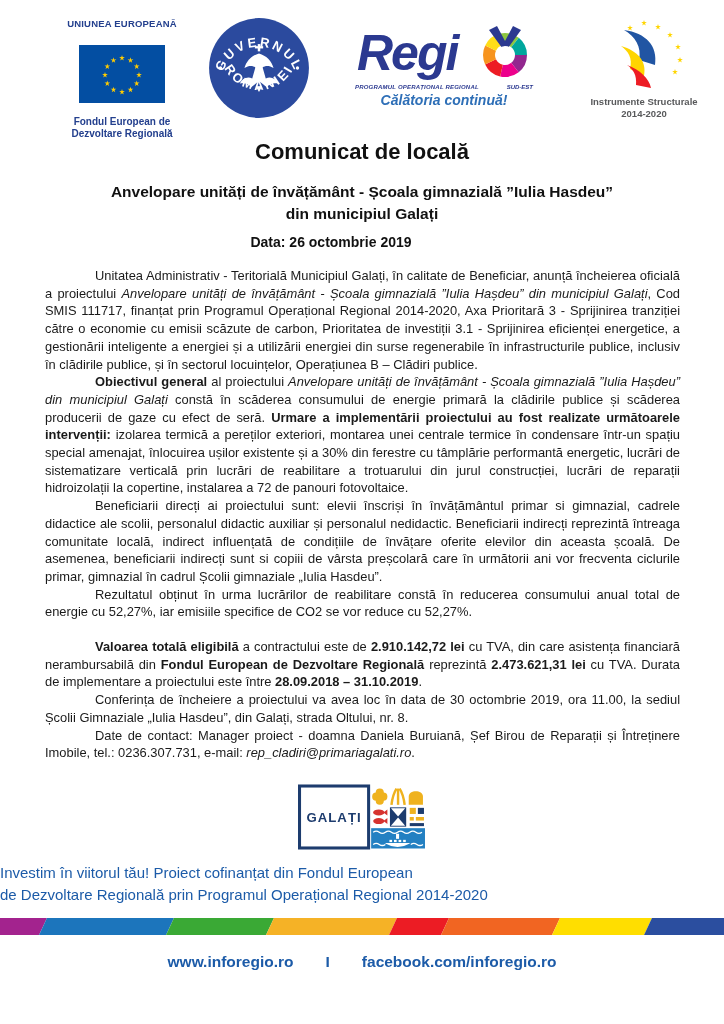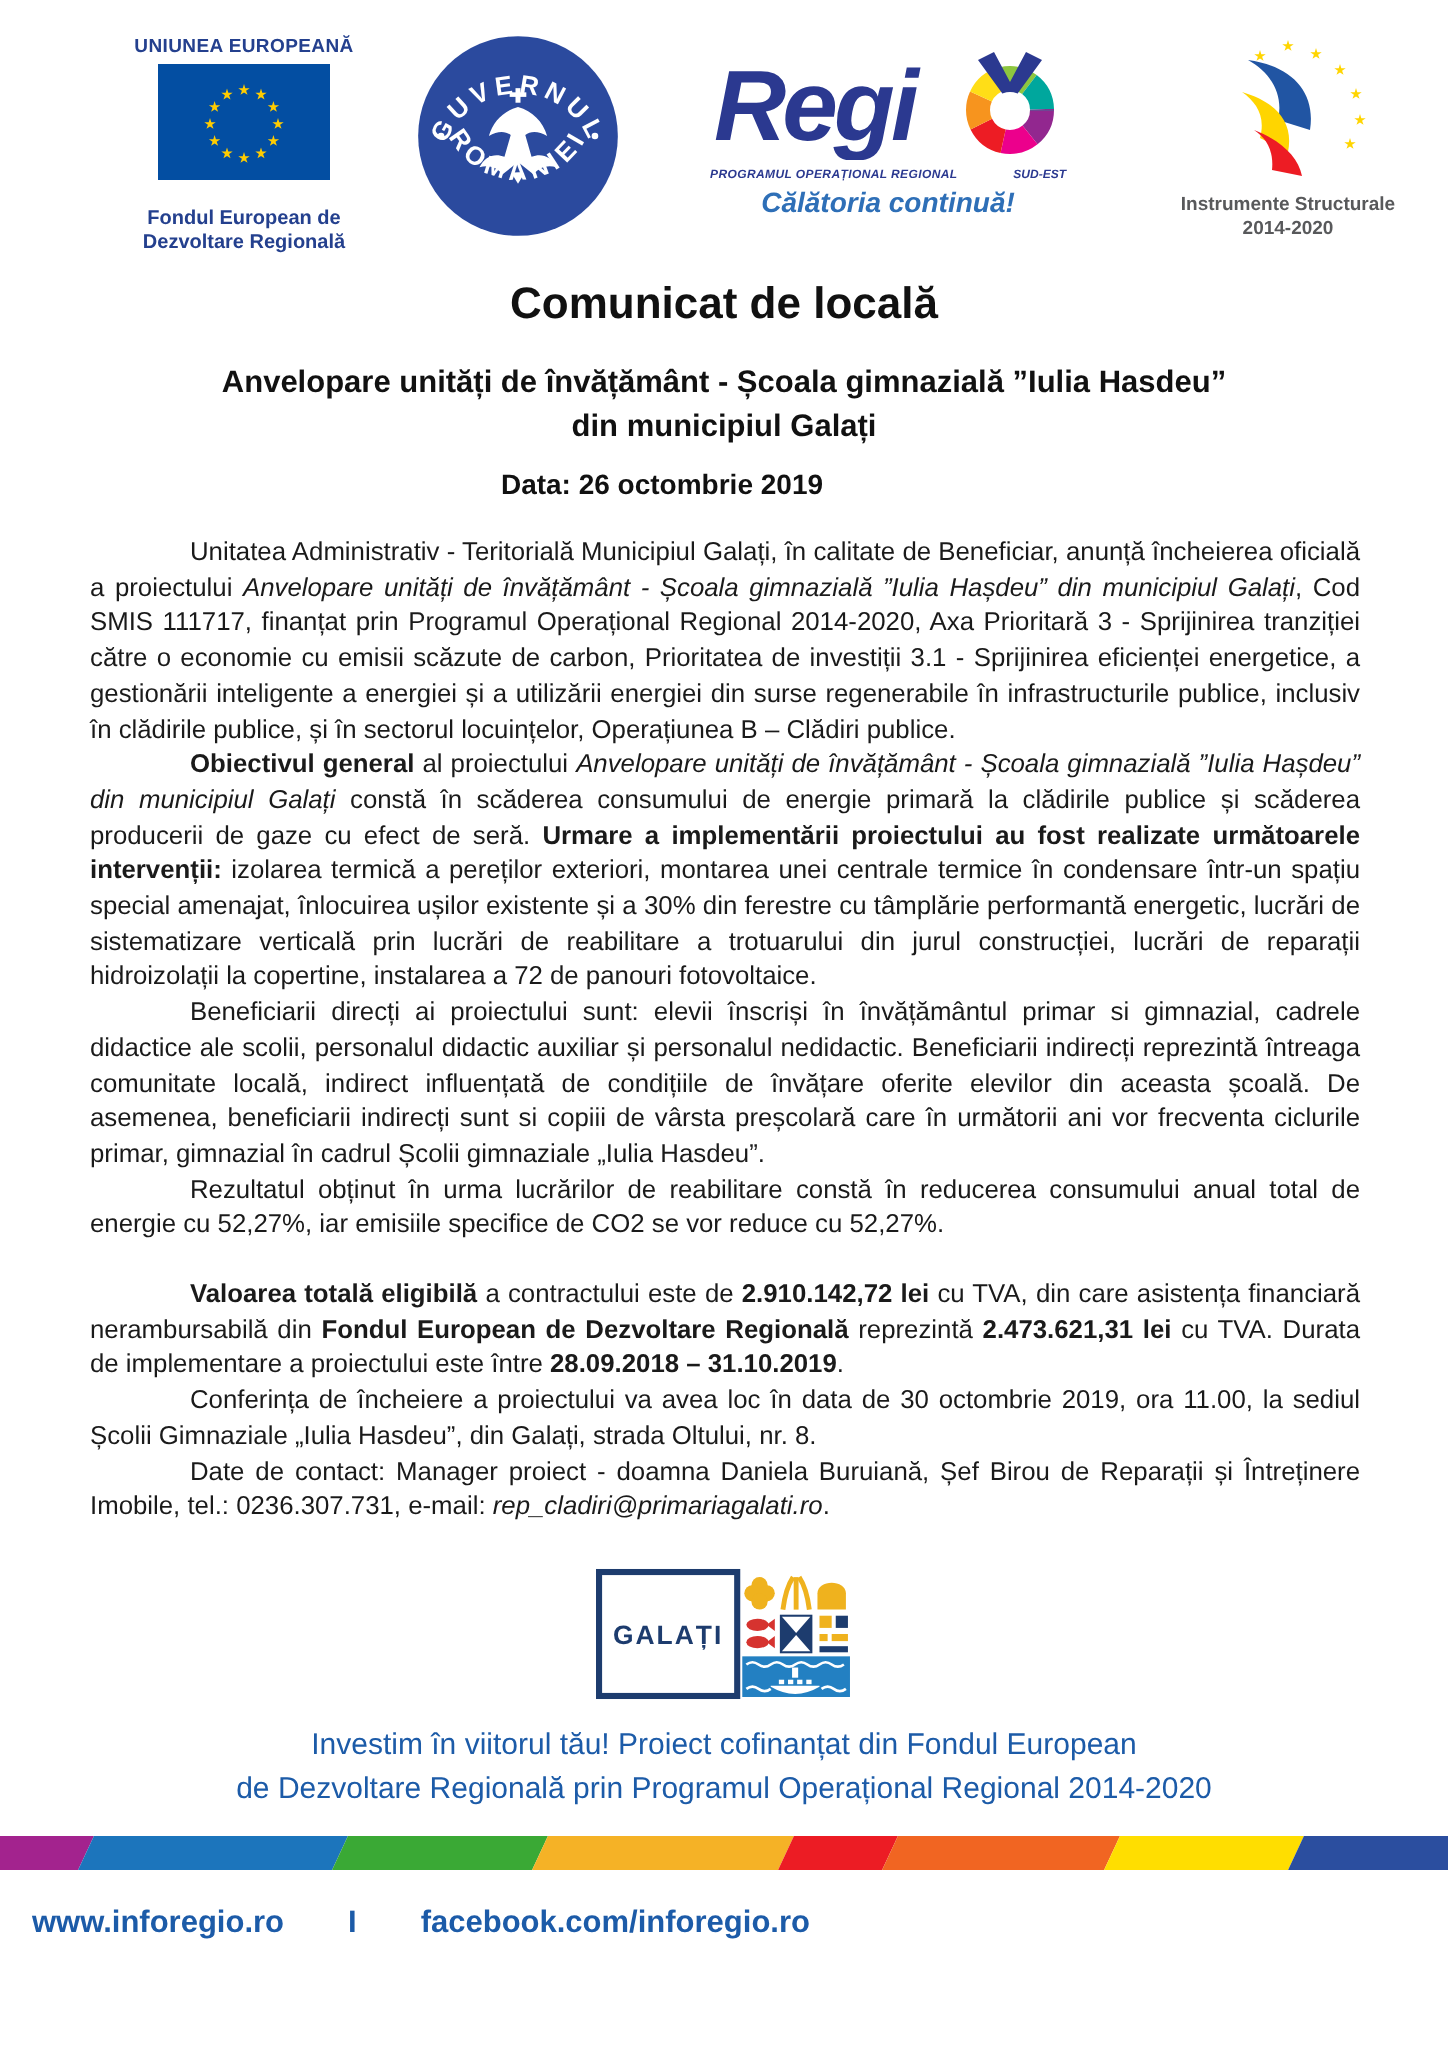--- a/index.html
+++ b/index.html
@@ -4,21 +4,21 @@
 <style>
   html,body{margin:0;padding:0;background:#888;}
   .page{
     position:relative;width:724px;height:1024px;margin:0 auto;background:#ffffff;
     font-family:"Liberation Sans", sans-serif;color:#1a1a1a;overflow:hidden;
   }
   
   .logos{position:absolute;top:16px;left:0;width:724px;height:118px;}
   .logo{position:absolute;text-align:center;}
   .logo-eu{left:56px;top:2px;width:132px;}
-  .eu-title{font-size:9.5px;font-weight:bold;color:#24408E;letter-spacing:.2px;margin-bottom:3px;}
+  .eu-title{font-size:9.5px;font-weight:bold;color:#24408E;letter-spacing:.2px;margin-bottom:16px;}
   .eu-sub{font-size:10px;font-weight:bold;color:#24408E;margin-top:9px;white-space:pre-line;line-height:12px;}
   .logo-gov{left:206px;top:0px;width:106px;}
   .logo-regio{left:352px;top:10px;width:184px;font-style:italic;}
   .regio-subrow{display:flex;justify-content:space-between;align-items:center;width:178px;margin:0 auto;}
   .regio-prog{font-size:6px;font-weight:bold;color:#2B3990;letter-spacing:.2px;}
   .regio-sudest{font-size:6px;font-weight:bold;color:#2B3990;}
   .regio-tagline{font-size:14px;font-weight:bold;color:#2E6FB7;margin-top:2px;}
   .logo-is{left:584px;top:4px;width:120px;}
   .is-caption{font-size:9.5px;font-weight:bold;color:#58595B;white-space:pre-line;line-height:12px;margin-top:2px;}
   
@@ -30,27 +30,27 @@
     font-size:14px;font-weight:bold;color:#111;}
   
   .body-text{position:absolute;top:267px;left:45px;width:635px;
     font-size:12.9px;line-height:17.7px;text-align:justify;color:#1a1a1a;}
   .para{margin:0;text-indent:50px;}
   .para.gap{margin-top:17px;}
   .seg.b{font-weight:bold;}
   .seg.i{font-style:italic;}
   
   .galati{position:absolute;top:784px;left:0;width:724px;text-align:center;}
-  .cofinance{position:absolute;top:862px;left:0;width:724px;text-align:center;
+  .cofinance{position:absolute;top:862px;left:0;width:724px;
     font-size:15px;color:#1C5BA8;line-height:22px;}
   
   .stripe{position:absolute;top:918px;left:0;width:724px;height:17px;overflow:hidden;}
   .stripe-inner{display:flex;height:100%;width:110%;margin-left:-4%;transform:skewX(-25deg);}
   .stripe-inner div{height:100%;flex:none;}
-  .links{position:absolute;top:953px;left:0;width:724px;
+  .links{position:absolute;top:953px;left:0;width:724px;text-align:center;
     font-size:15.5px;font-weight:bold;color:#1C5BA8;}
   .links span{margin:0 16px;}
   .disclaimer{position:absolute;top:989px;left:0;width:724px;text-align:center;
     font-size:12.3px;color:#1a1a1a;}
 </style>
 </head>
 <body>
 
 <div class="page">
 

